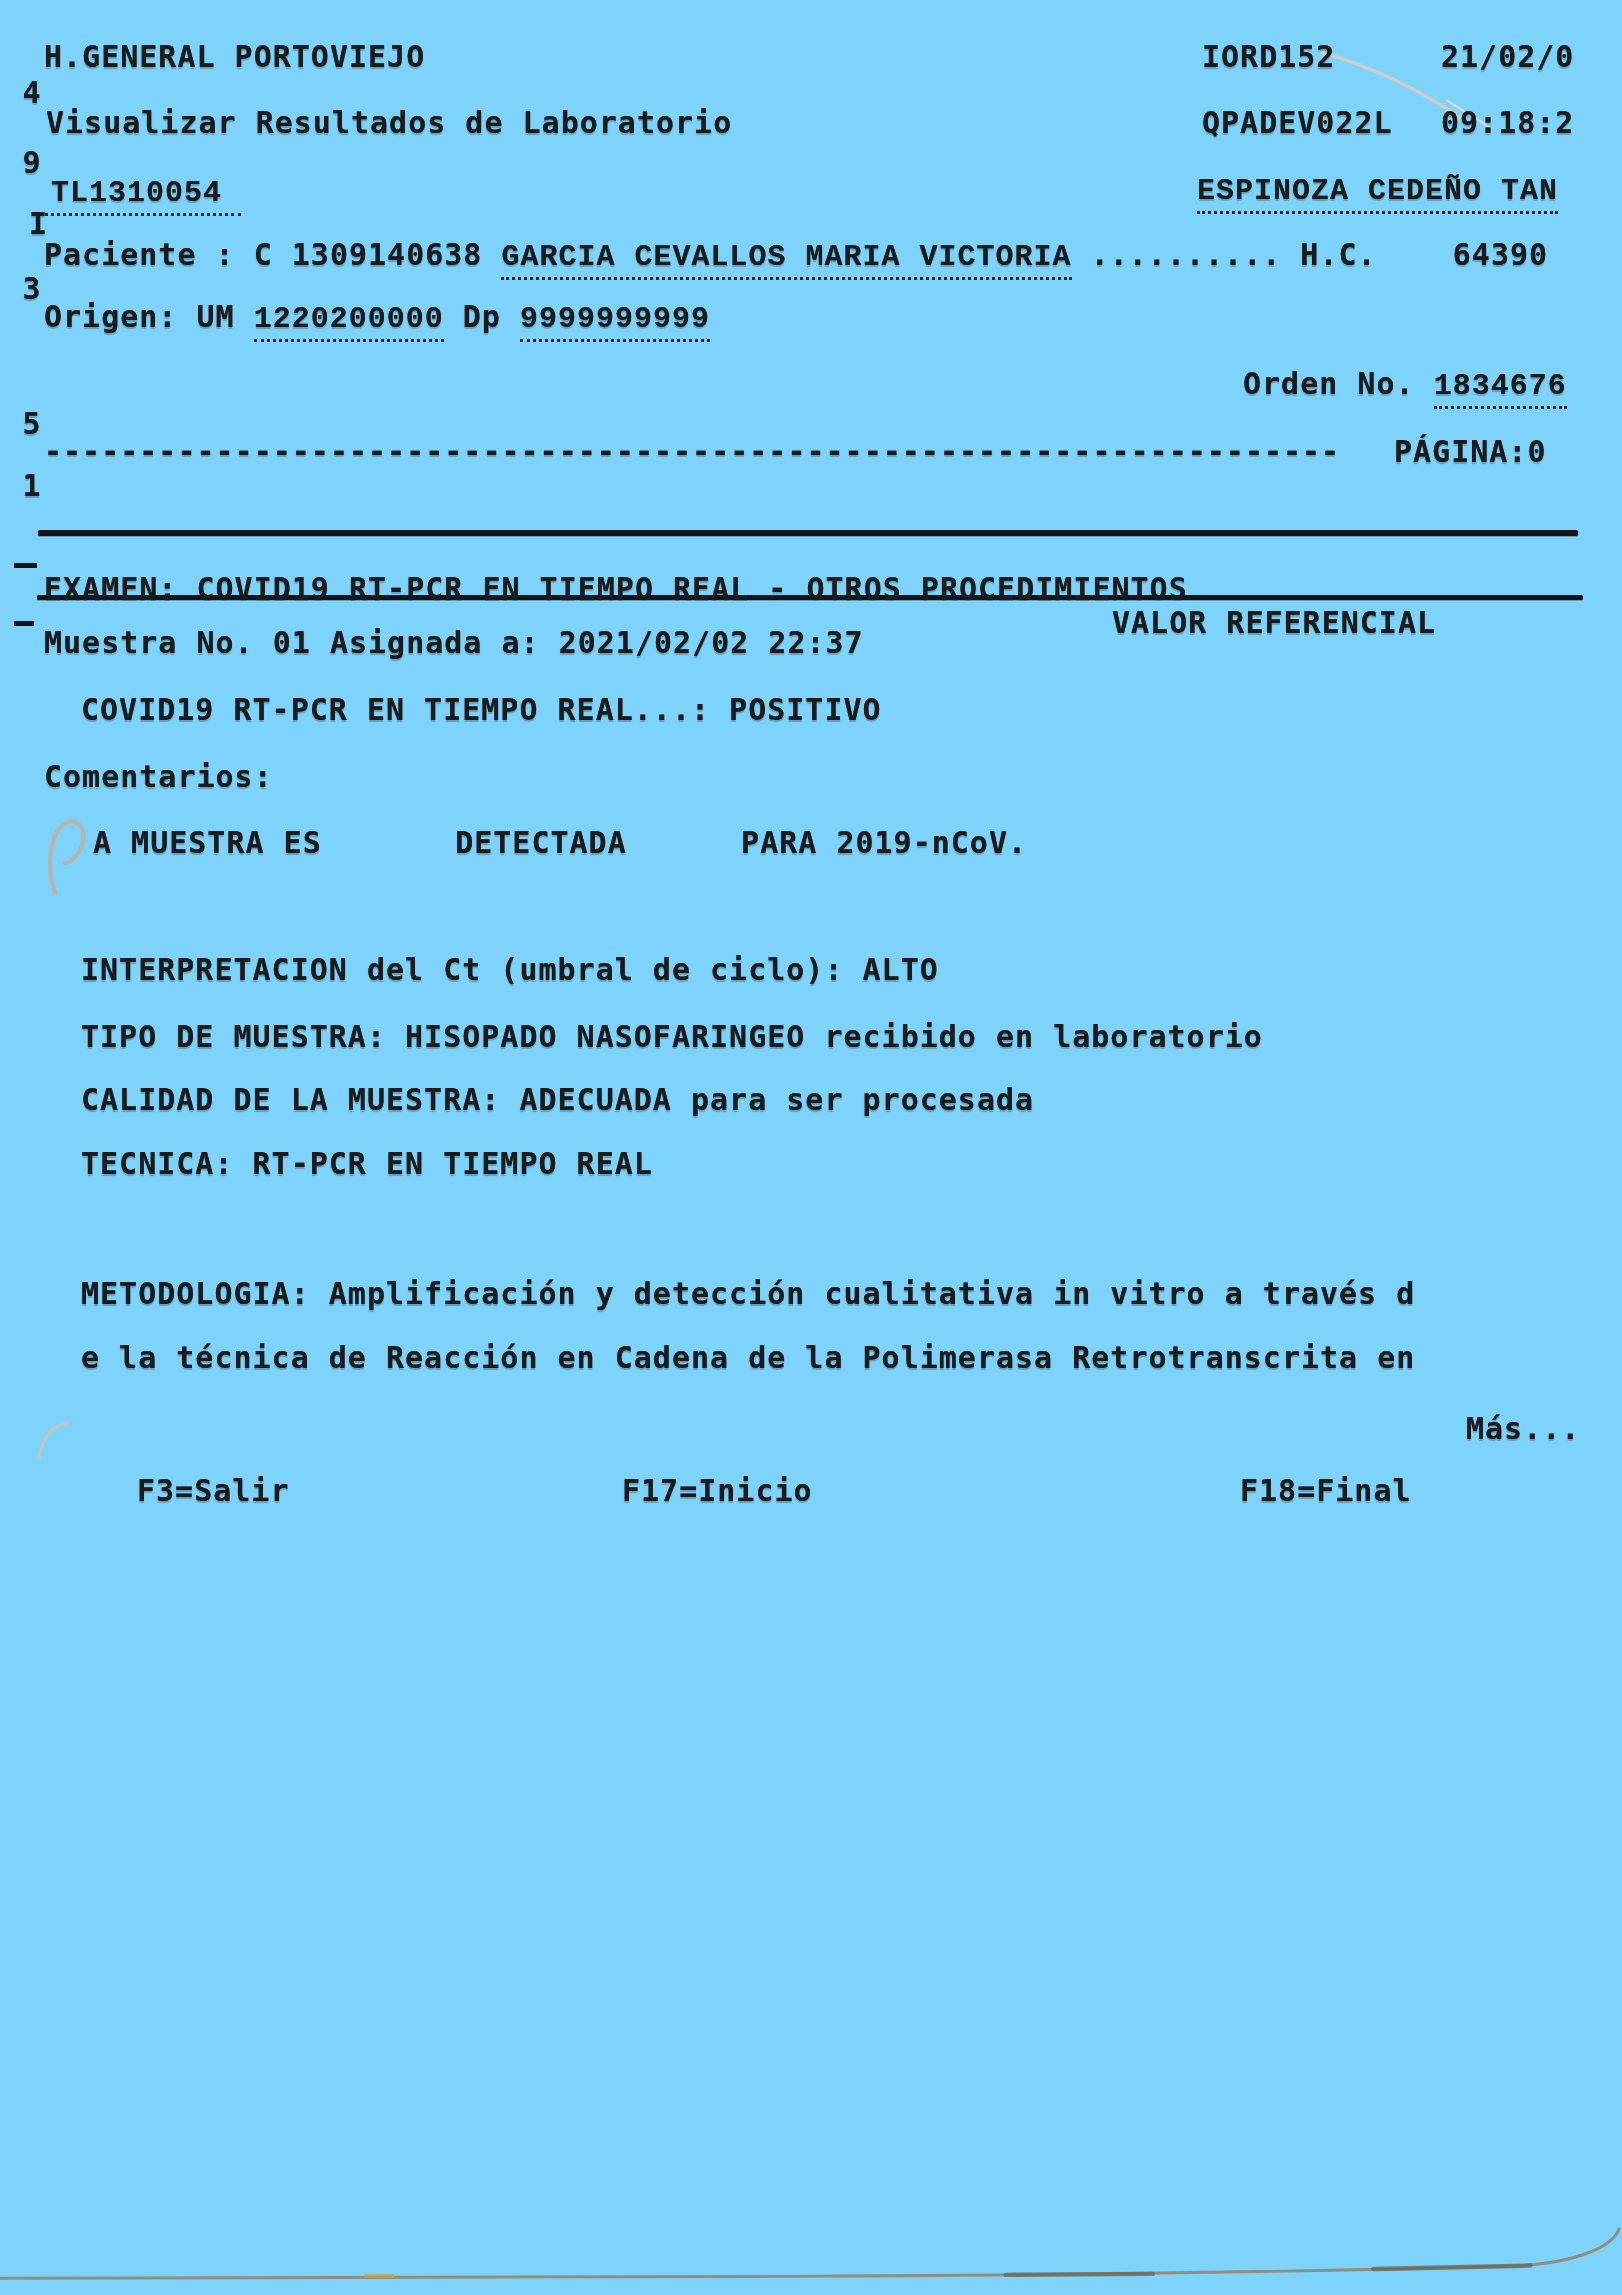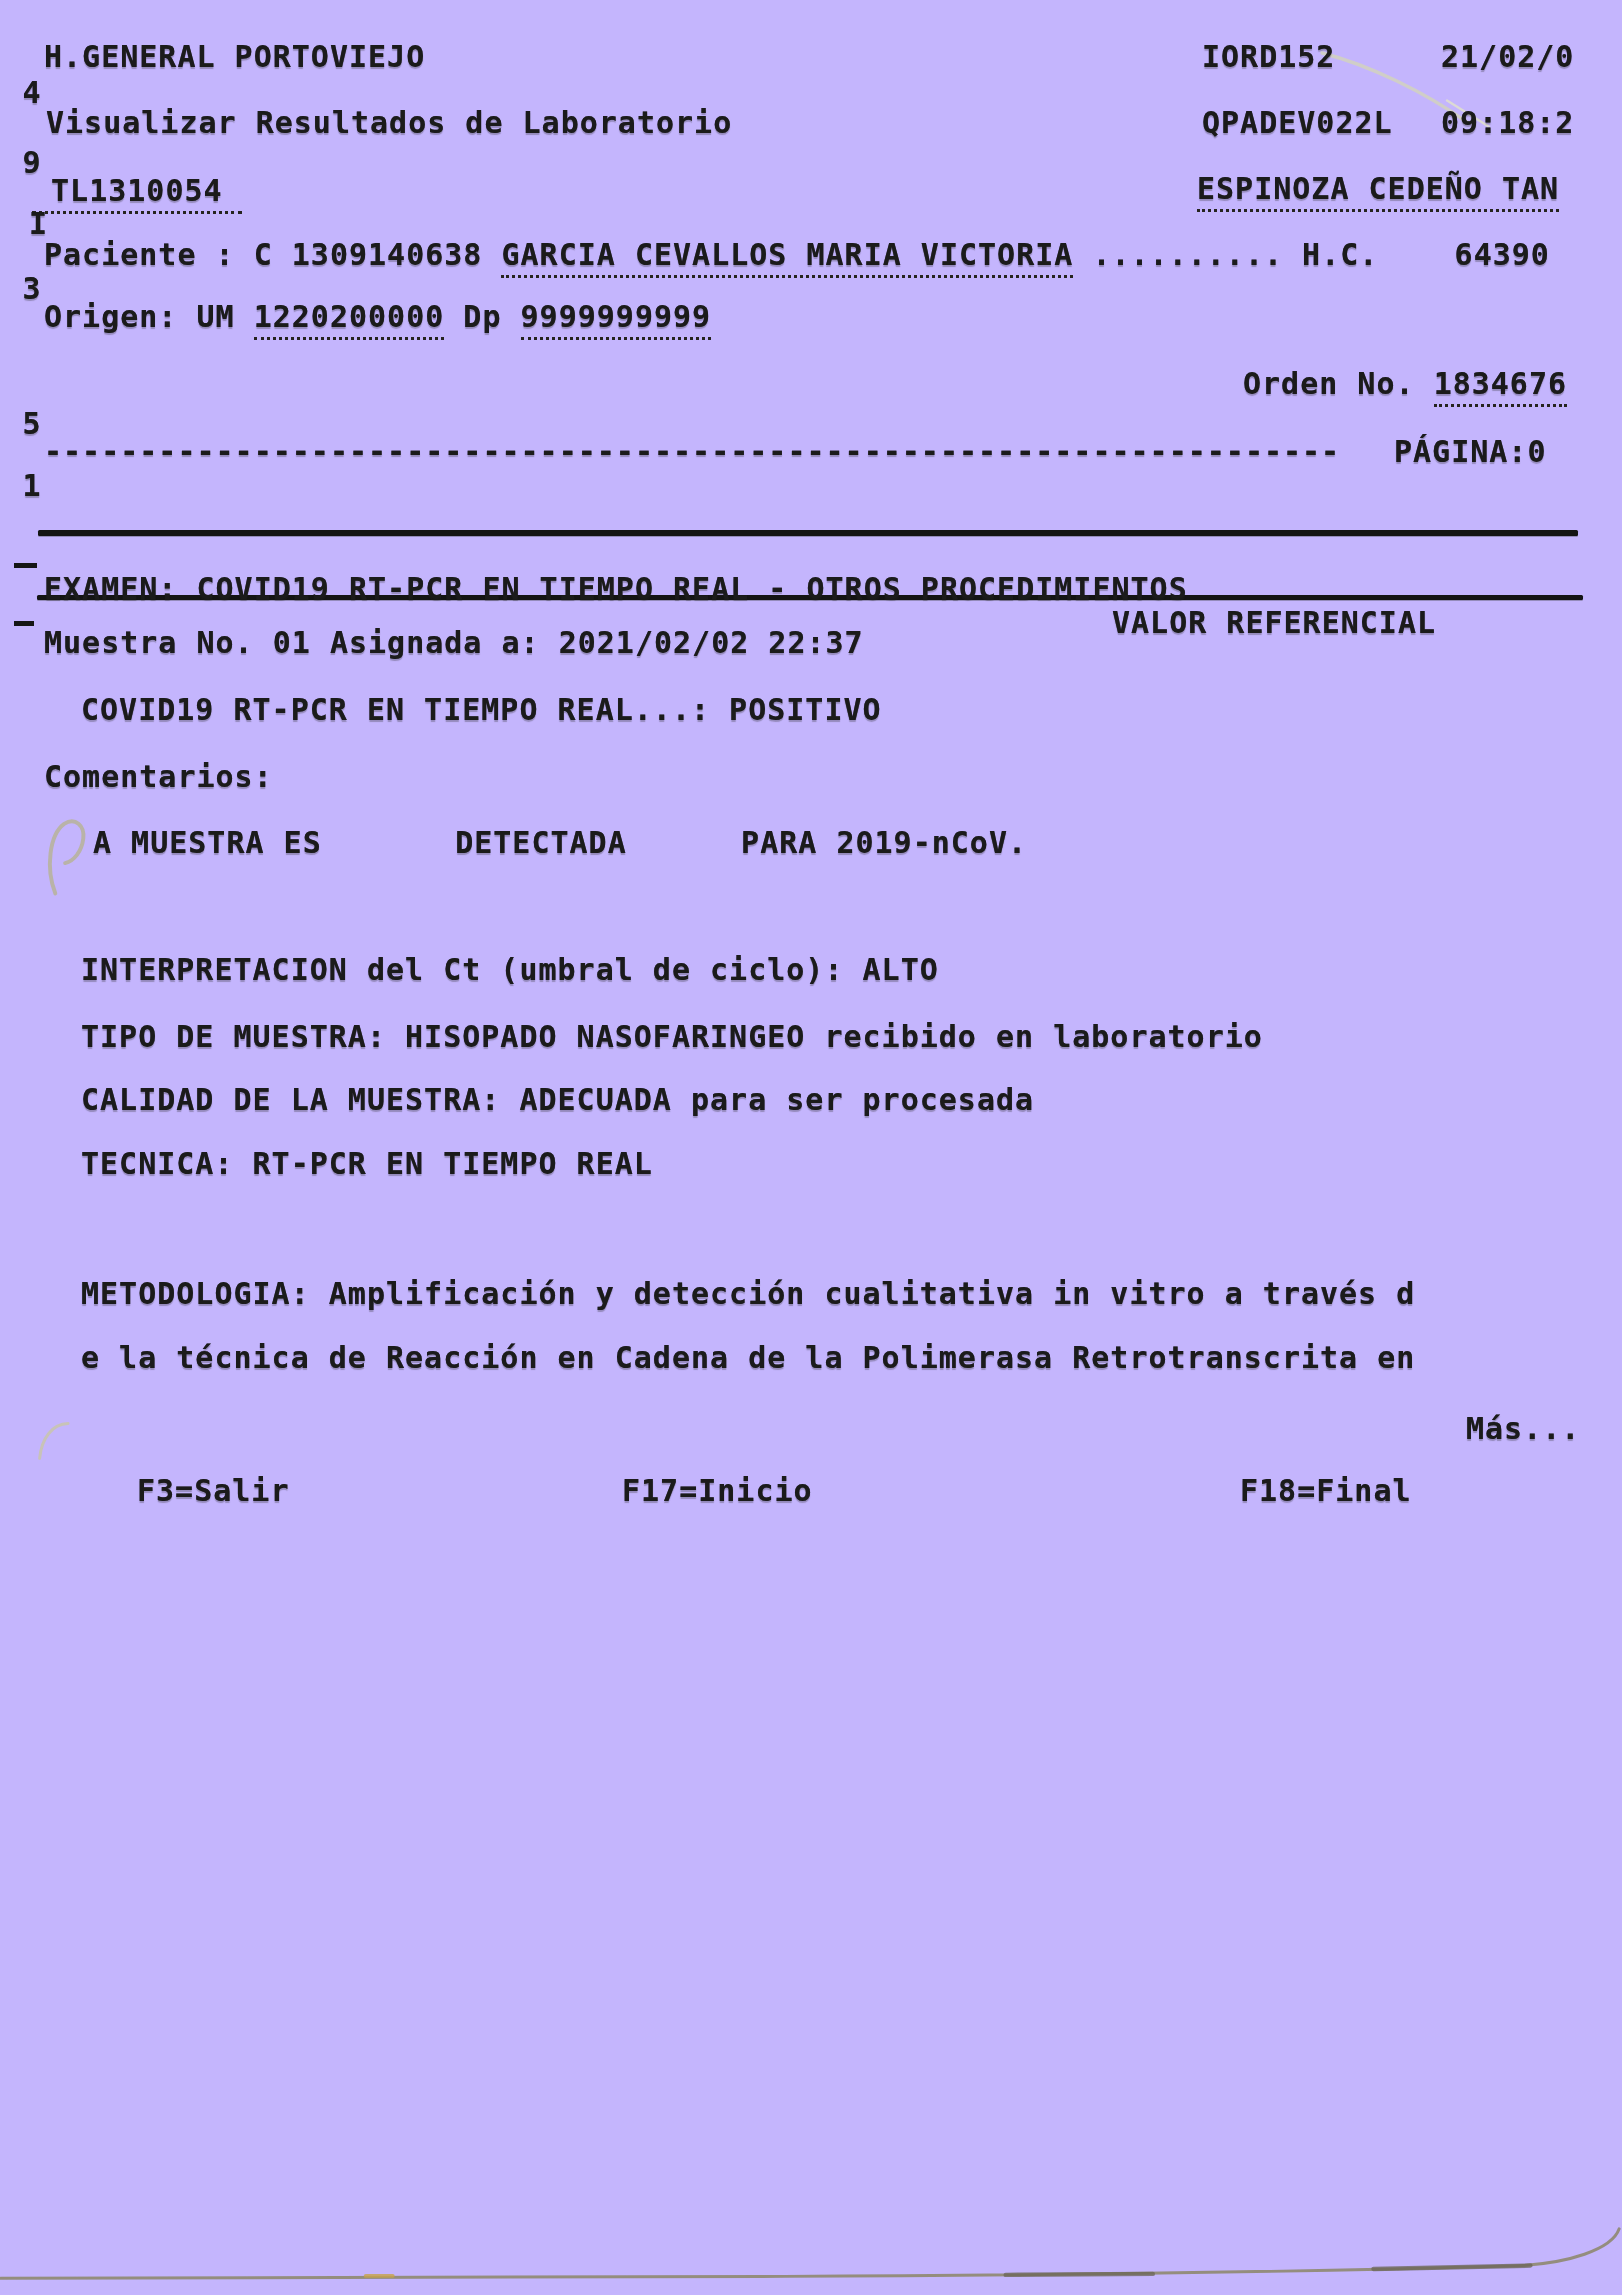--- a/index.html
+++ b/index.html
@@ -1,35 +1,36 @@
 <!DOCTYPE html>
 <html style="font-size:7.8px"><head>
 <meta charset="utf-8">
 <style>
   html,body{margin:0;padding:0;background:#e9e9e7;}
   .page{
     position:relative;
     width:1623px;height:2295px;
-    background:#c4b5fd;
+    background:#7dd3fc;
     overflow:hidden;
     font-family:"DejaVu Sans Mono","Liberation Mono",monospace;
     font-weight:700;
     color:#1b1b1b;
   }
   .line{
     position:absolute;
     font-size:30px;
     line-height:32px;
     letter-spacing:1px;
     white-space:pre;
     text-shadow:0 1.5px 1px rgba(40,40,40,.30), 0 0 0.5px rgba(20,20,20,.6);
   }
   .u{
     border-bottom:3.4px dotted #26241f;
     padding-bottom:2.5px;
+    font-family:Liberation Mono, monospace;
   }
   .rule{
     position:absolute;
     background:#141414;
     border-radius:1.5px;
     box-shadow:0 1px 0.5px rgba(60,60,60,.35);
   }
   .tick{
     position:absolute;
     background:#151515;

